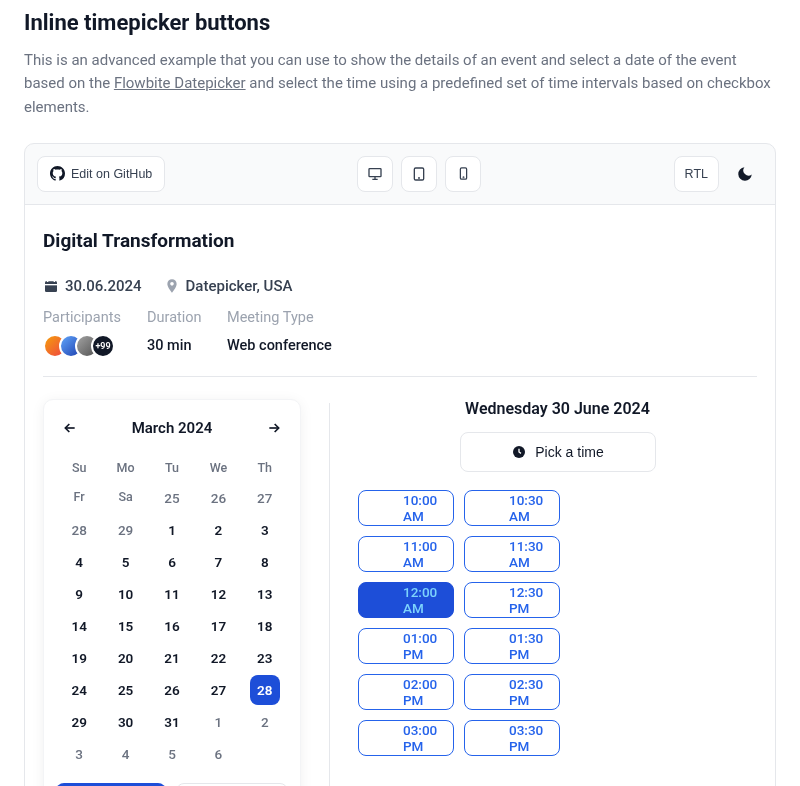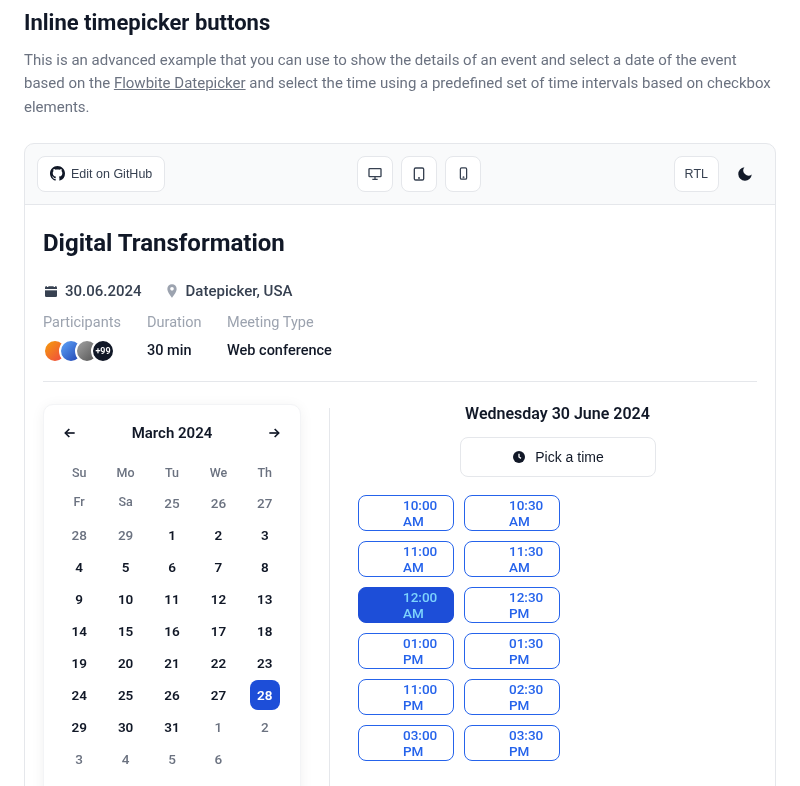--- a/index.html
+++ b/index.html
@@ -54,21 +54,21 @@
   }
   .tb-btn.icon-only { width: 36px; padding: 0; }
   .tb-btn.gh { gap: 6px; padding: 0 12px; }
   .device-group { display: flex; gap: 8px; justify-content: center; flex: 1; }
   .example-body {
     background: #fff;
     border-top: 1px solid #e5e7eb;
     padding: 24px 18px;
   }
   .event-title {
-    font-size: 24px;
+    font-size: 19px;
     font-weight: 700;
     margin-bottom: 10px;
   }
   .meta-row {
     display: flex;
     align-items: center;
     gap: 22px;
     color: #374151;
     font-size: 15px;
     font-weight: 500;
@@ -352,21 +352,21 @@
         </button>
         <div class="time-grid" id="time-grid">
             <div class="slot">10:00 AM</div>
             <div class="slot">10:30 AM</div>
             <div class="slot">11:00 AM</div>
             <div class="slot">11:30 AM</div>
             <div class="slot active">12:00 AM</div>
             <div class="slot">12:30 PM</div>
             <div class="slot">01:00 PM</div>
             <div class="slot">01:30 PM</div>
-            <div class="slot">11:00 PM</div>
+            <div class="slot">02:00 PM</div>
             <div class="slot">02:30 PM</div>
             <div class="slot">03:00 PM</div>
             <div class="slot">03:30 PM</div>
           </div>
       </div>
     </div>
   </div>
 
   <div class="code-bar">
     <div class="code-tab">HTML</div>

